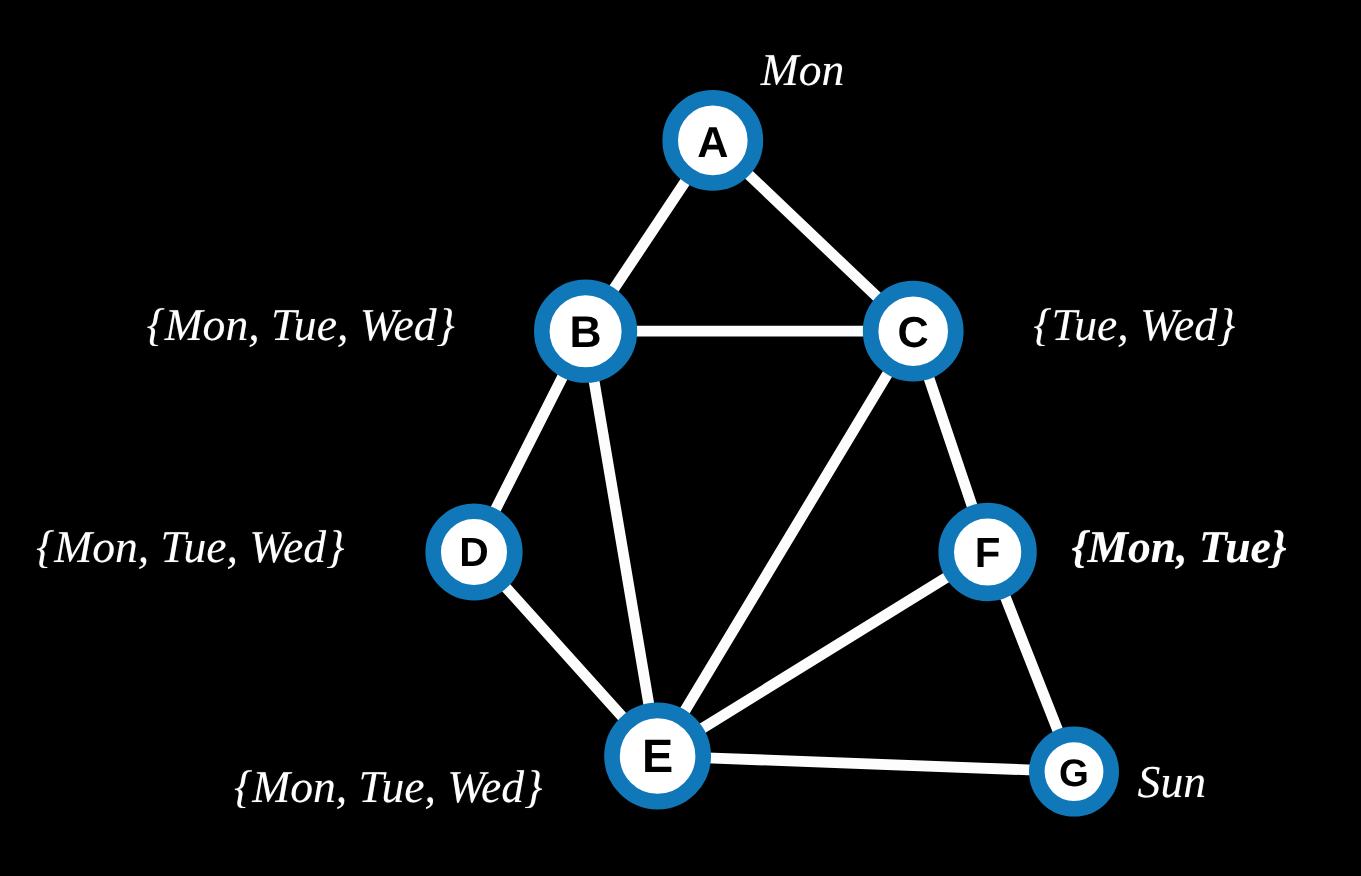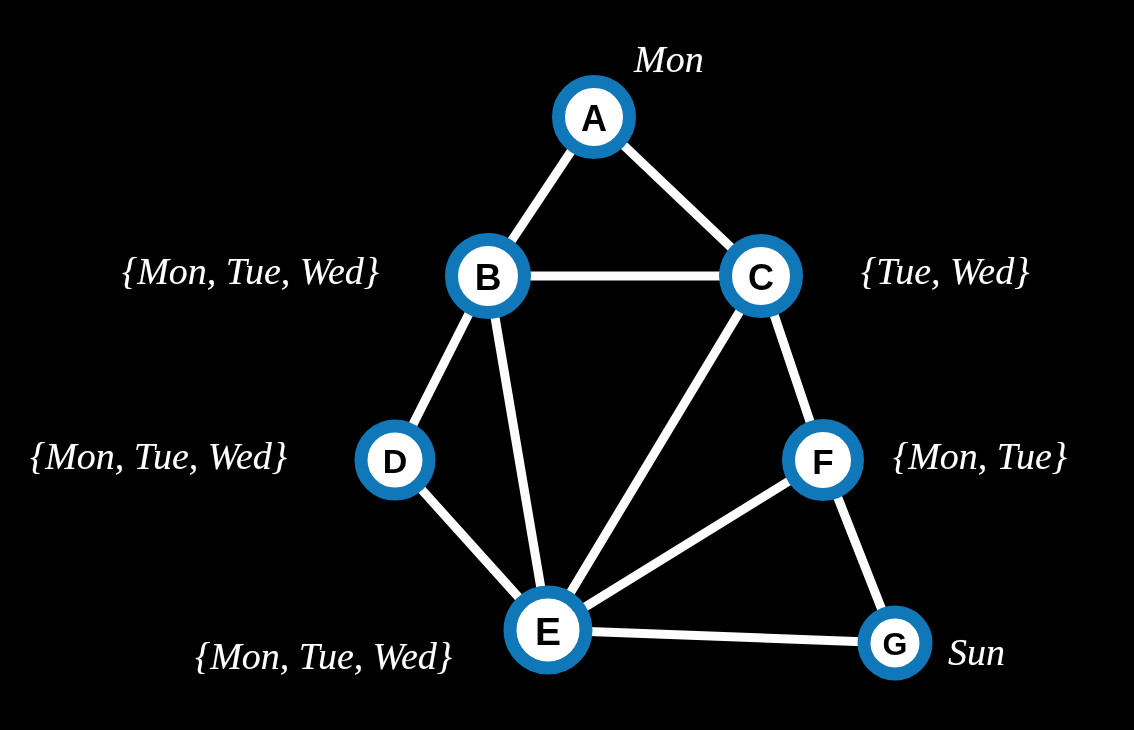--- a/index.html
+++ b/index.html
@@ -109,18 +109,18 @@
           <text class="node-letter" x="895" y="644" font-size="32" fill="#000000">G</text>
         </g>
       </g>
   </svg>
 
   <div id="labels-layer">
       <div class="domain-label label-right" style="left: 634px; top: 40px;">Mon</div>
       <div class="domain-label label-right" style="left: 122px; top: 252px;">{Mon, Tue, Wed}</div>
       <div class="domain-label label-right" style="left: 833px; top: 252px; margin-left: 28px;">{Tue, Wed}</div>
       <div class="domain-label label-right" style="left: 30px; top: 437px;">{Mon, Tue, Wed}</div>
-      <div class="domain-label label-right" style="left: 893px; top: 437px;">{Mon, Tue}</div>
+      <div class="domain-label label-right" style="left: 893px; top: 437px; font-weight: bold;">{Mon, Tue}</div>
       <div class="domain-label label-right" style="left: 195px; top: 637px;">{Mon, Tue, Wed}</div>
       <div class="domain-label label-right" style="left: 948px; top: 633px;">Sun</div>
     </div>
 
 </div>
 
 </body></html>

